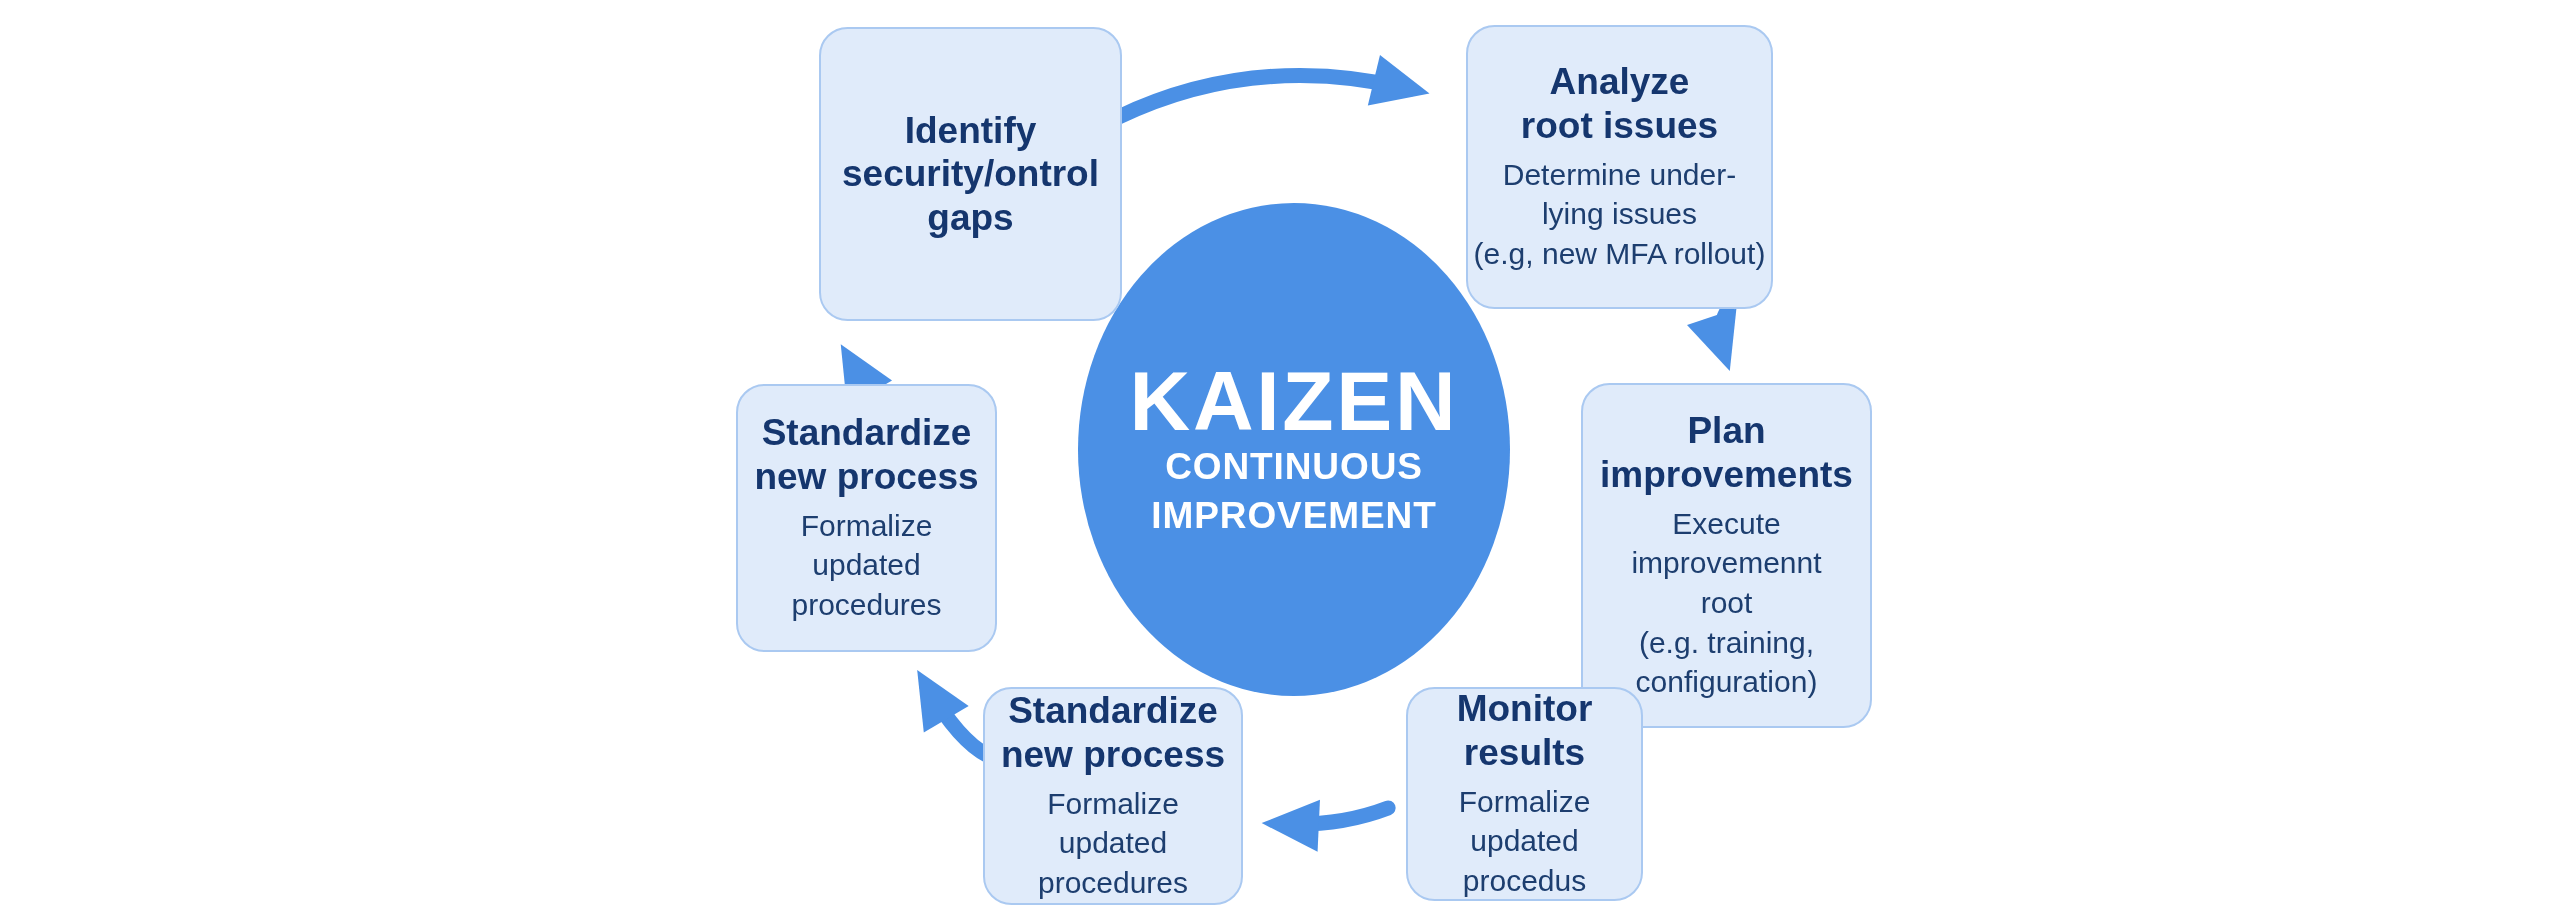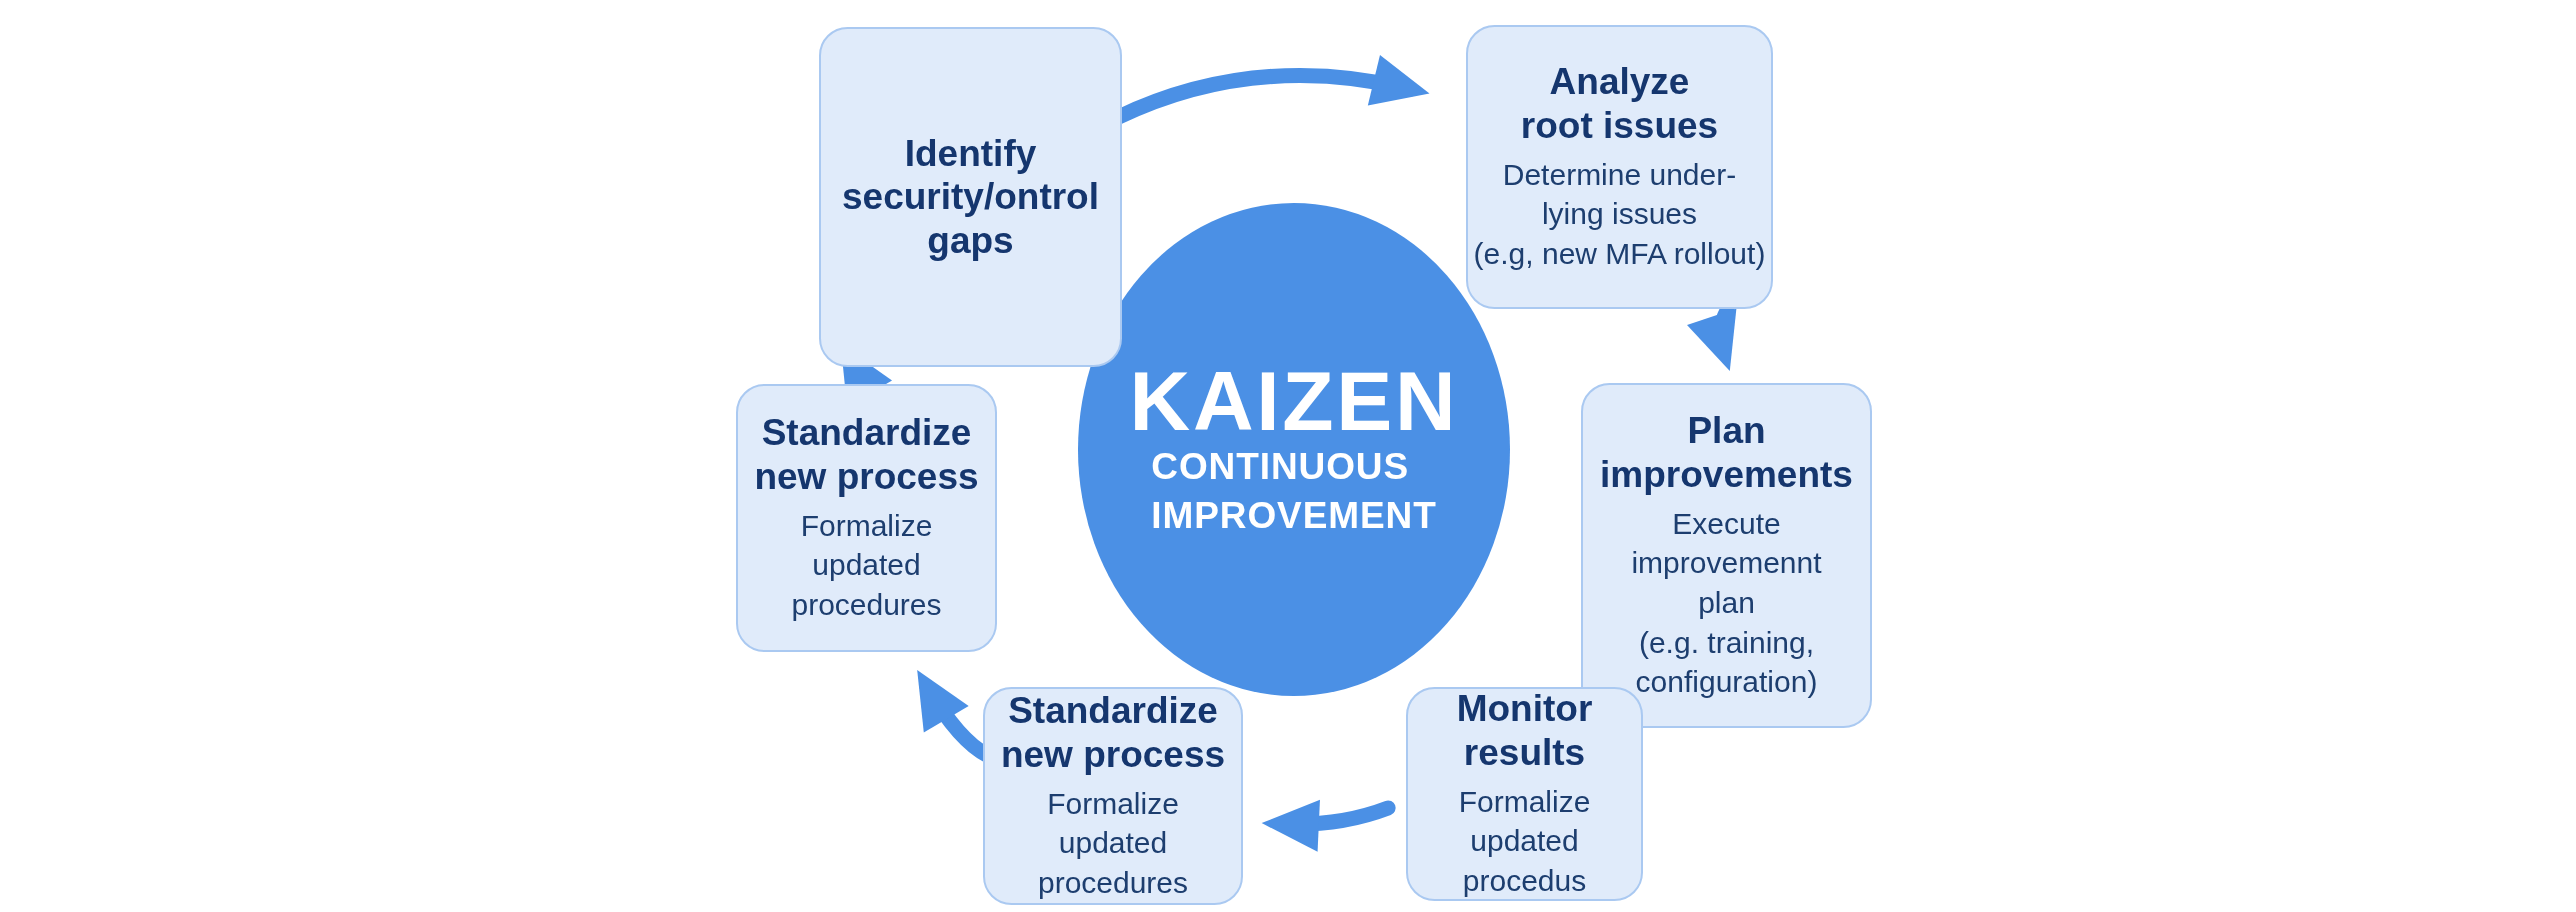--- a/index.html
+++ b/index.html
@@ -17,20 +17,21 @@
     position: absolute;
     left: 1078px; top: 203px;
     width: 432px; height: 493px;
     background: #4b90e5;
     border-radius: 50%;
     z-index: 0;
     display: flex;
     flex-direction: column;
     align-items: center;
     justify-content: center;
+    text-align: center;
     color: #ffffff;
   }
   .kaizen-title {
     font-size: 84px;
     font-weight: bold;
     letter-spacing: 2.7px;
     line-height: 1;
   }
   .kaizen-subtitle {
     margin-top: 0;
@@ -73,21 +74,21 @@
     white-space: pre-line;
   }
   .node-body {
     color: #1d3e6f;
     font-size: 30px;
     line-height: 1.32;
     white-space: pre-line;
     margin-top: 7.1px;
   }
 
-  #node-identify           { left:  819px; top:  27px; width: 303px; height: 340px; }
+  #node-identify           { left:  819px; top:  27px; width: 303px; height: 294px; }
   #node-analyze            { left: 1466px; top:  25px; width: 307px; height: 284px; }
   #node-plan               { left: 1581px; top: 383px; width: 291px; height: 345px; }
   #node-monitor            { left: 1385px; top: 687px; width: 237px; height: 214px; margin-left: 21px; }
   #node-standardize-bottom { left: 983px; top: 687px; width: 260px; height: 218px; }
   #node-standardize-left   { left:  736px; top: 384px; width: 261px; height: 268px; }
 </style>
 </head>
 <body>
 
 <div class="canvas">
@@ -125,21 +126,21 @@
     <div class="node-body">Determine under-
 lying issues
 (e.g, new MFA rollout)</div>
   </div>
 
   <div class="node" id="node-plan">
     <div class="node-title">Plan
 improvements</div>
     <div class="node-body">Execute
 improvemennt
-plan
+root
 (e.g. training,
 configuration)</div>
   </div>
 
   <div class="node" id="node-monitor">
     <div class="node-title">Monitor
 results</div>
     <div class="node-body">Formalize
 updated procedus</div>
   </div>

